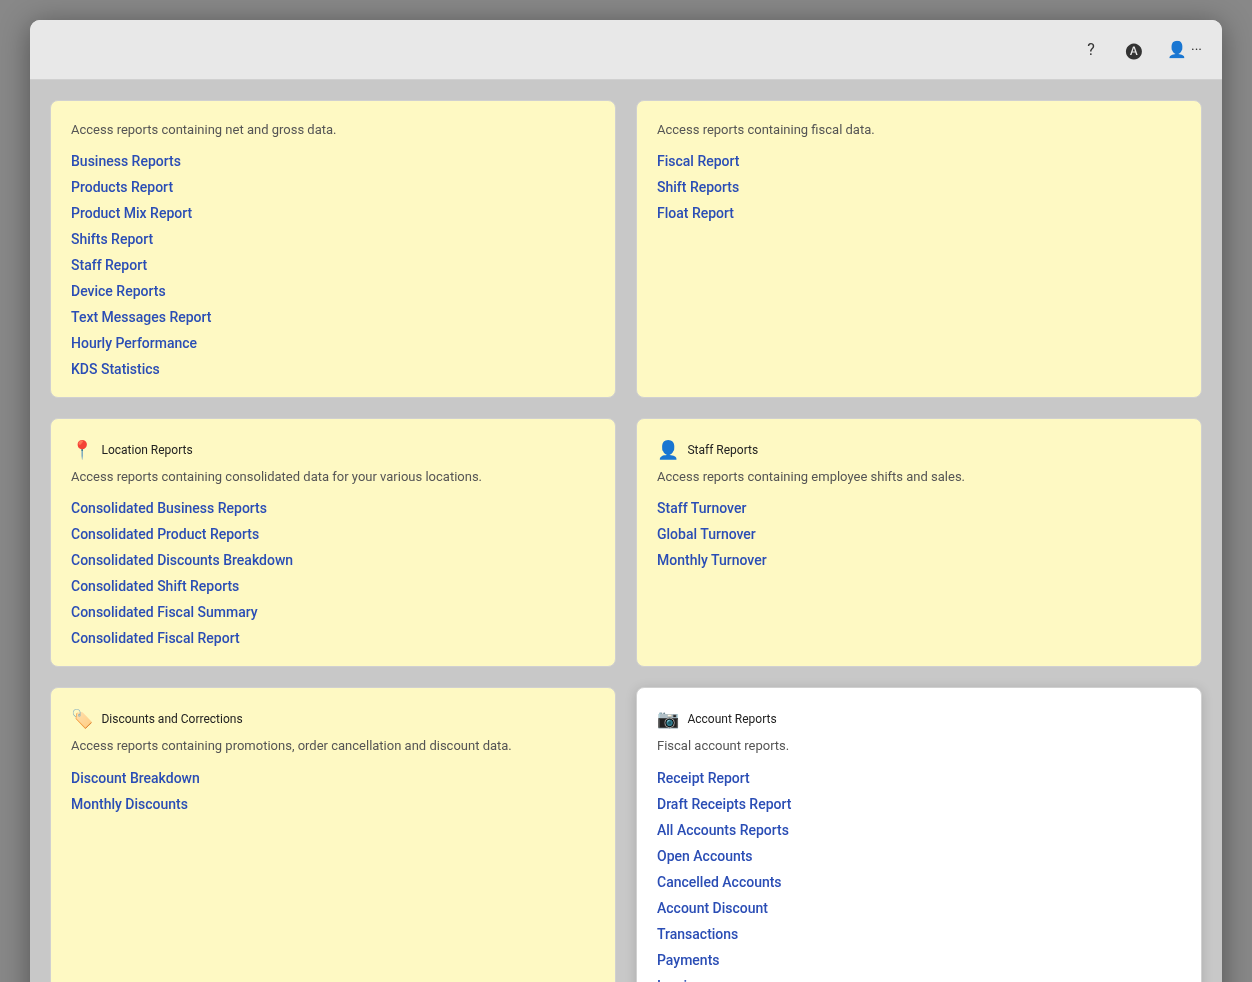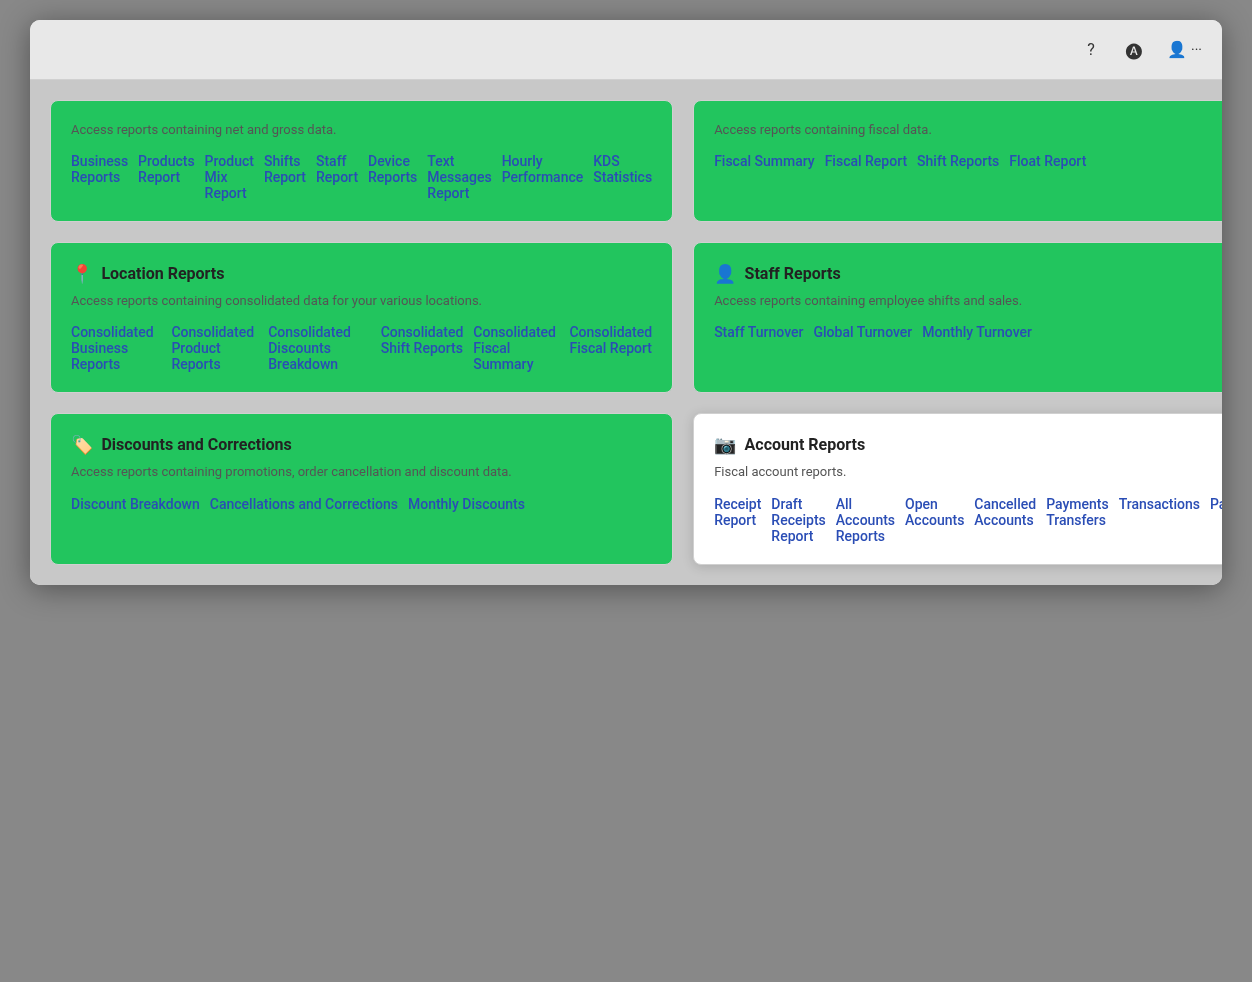--- a/index.html
+++ b/index.html
@@ -46,52 +46,52 @@
       font-size: 16px;
     }
     .content-area {
       padding: 20px;
       display: grid;
       grid-template-columns: 1fr 1fr;
       gap: 20px;
       background: #c8c8c8;
     }
     .card {
-      background: #22c55e;
+      background: #fef9c3;
       border-radius: 8px;
       padding: 20px;
       border: 1px solid #d0d0d0;
     }
     .card.highlighted {
       background: #ffffff;
       box-shadow: 0 2px 12px rgba(0,0,0,0.15);
     }
     .card-header {
       display: flex;
       align-items: center;
       gap: 8px;
       margin-bottom: 8px;
     }
     .card-header-icon {
       font-size: 18px;
     }
     .card-title {
-      font-size: 16px;
-      font-weight: 700;
+      font-size: 12px;
+      font-weight: 400;
       color: #222;
     }
     .card-desc {
       font-size: 13px;
       color: #555;
       margin-bottom: 14px;
       line-height: 1.4;
     }
     .card-links {
       display: flex;
-      flex-direction: row;
+      flex-direction: column;
       gap: 10px;
     }
     .card-link {
       color: #2a4db5;
       font-size: 14px;
       text-decoration: none;
       cursor: pointer;
       font-weight: 500;
     }
   </style>
@@ -128,21 +128,20 @@
           <a class="card-link">Device Reports</a>
           <a class="card-link">Text Messages Report</a>
           <a class="card-link">Hourly Performance</a>
           <a class="card-link">KDS Statistics</a>
     </div>
   </div>
       <div class="card">
 
     <p class="card-desc">Access reports containing fiscal data.</p>
     <div class="card-links">
-      <a class="card-link">Fiscal Summary</a>
           <a class="card-link">Fiscal Report</a>
           <a class="card-link">Shift Reports</a>
           <a class="card-link">Float Report</a>
     </div>
   </div>
       <div class="card">
 
       <div class="card-header">
         <span class="card-header-icon">📍</span>
         <span class="card-title">Location Reports</span>
@@ -175,38 +174,37 @@
       <div class="card">
 
       <div class="card-header">
         <span class="card-header-icon">🏷️</span>
         <span class="card-title">Discounts and Corrections</span>
       </div>
 
     <p class="card-desc">Access reports containing promotions, order cancellation and discount data.</p>
     <div class="card-links">
       <a class="card-link">Discount Breakdown</a>
-          <a class="card-link">Cancellations and Corrections</a>
           <a class="card-link">Monthly Discounts</a>
     </div>
   </div>
       <div class="card highlighted">
 
       <div class="card-header">
         <span class="card-header-icon">📷</span>
         <span class="card-title">Account Reports</span>
       </div>
 
     <p class="card-desc">Fiscal account reports.</p>
     <div class="card-links">
       <a class="card-link">Receipt Report</a>
           <a class="card-link">Draft Receipts Report</a>
           <a class="card-link">All Accounts Reports</a>
           <a class="card-link">Open Accounts</a>
           <a class="card-link">Cancelled Accounts</a>
-          <a class="card-link">Payments Transfers</a>
+          <a class="card-link">Account Discount</a>
           <a class="card-link">Transactions</a>
           <a class="card-link">Payments</a>
           <a class="card-link">Invoices</a>
     </div>
   </div>
     </div>
 </div>
 
 </body></html>

